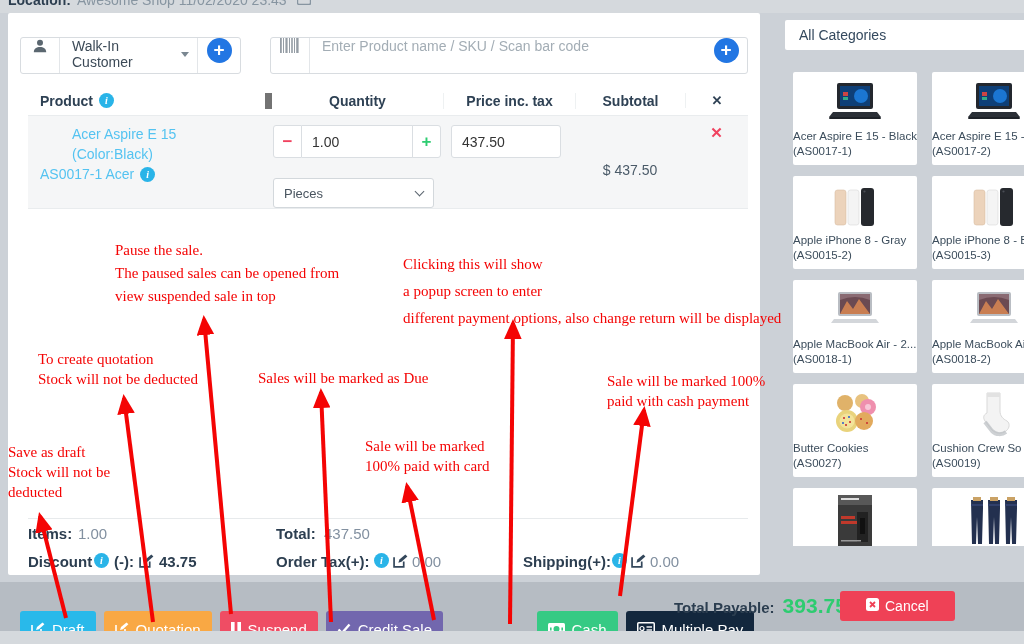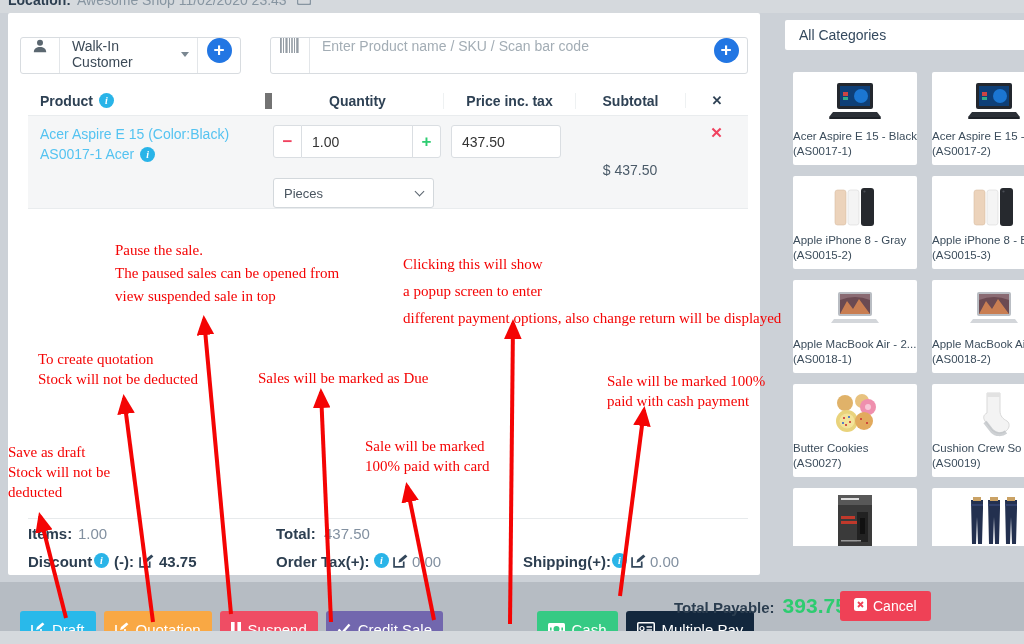--- a/index.html
+++ b/index.html
@@ -38,21 +38,21 @@
   .tc-price{ width:132px; border-left:1px solid #eef1f2; }
   .tc-sub  { width:110px; border-left:1px solid #eef1f2; }
   .tc-x    { width:63px;  border-left:1px solid #eef1f2; font-size:13px; }
   .trow { display:flex; min-height:93px; background:#f5f6f7; border-bottom:1px solid #e9ecee; }
   .rc { position:relative; }
   .rc-prod { width:237px; padding:8px 10px 0 12px; }
   .rc-qty  { width:178px; }
   .rc-price{ width:132px; }
   .rc-sub  { width:110px; display:flex; justify-content:center; align-items:flex-start; padding-top:46px; font-size:14px; color:#4a5a68; }
   .rc-x    { width:63px; display:flex; justify-content:center; align-items:flex-start; padding-top:8px; }
-  .prod-line1 { color:#54c3f1; font-size:14px; line-height:20px; cursor:pointer; }
+  .prod-line1 { color:#54c3f1; font-size:14px; line-height:20px; cursor:pointer;margin-left:32px; }
   .prod-line2 { color:#54c3f1; font-size:14px; line-height:20px; display:flex; align-items:center; gap:6px; cursor:pointer; }
   .qty-group { position:absolute; left:8px; top:9px; display:flex; height:33px; }
   .qty-btn { width:29px; height:33px; background:#fff; border:1px solid #dadee2; display:flex; align-items:center; justify-content:center; font-size:17px; font-weight:bold; cursor:pointer; }
   .qty-minus { color:#f0425f; border-radius:3px 0 0 3px; }
   .qty-plus  { color:#2ecc71; border-radius:0 3px 3px 0; margin-left:-1px; }
   .qty-input { width:111px; height:33px; border:1px solid #dadee2; border-left:none; font-size:14px; padding-left:10px; color:#333; outline:none; font-family:"Liberation Sans",sans-serif; }
   .unit-select { position:absolute; left:8px; top:62px; width:161px; height:30px; border:1px solid #d3d8dc; border-radius:3px; background:#fff; display:flex; align-items:center; padding:0 10px; font-size:13px; color:#4a5560; cursor:pointer; }
   .chev { width:7px; height:7px; border-right:1.6px solid #5a646e; border-bottom:1.6px solid #5a646e; transform:rotate(45deg); margin-left:auto; margin-top:-4px; }
   .price-input { position:absolute; left:8px; top:9px; width:110px; height:33px; border:1px solid #dadee2; border-radius:3px; font-size:14px; padding-left:10px; color:#333; outline:none; font-family:"Liberation Sans",sans-serif; }
   .row-x { color:#f0425f; font-size:15px; font-weight:bold; cursor:pointer; }
@@ -80,21 +80,21 @@
   .bottom-bar { position:absolute; left:0; top:582px; width:1024px; height:49px; background:#b6bcc3; z-index:5; }
   .btn-row { position:absolute; left:20px; top:6px; display:flex; gap:8px; align-items:center; }
   .abtn { height:36px; display:flex; align-items:center; gap:7px; padding:0 11px; border:none; border-radius:3px; color:#fff; font-size:15px; font-family:"Liberation Sans",sans-serif; cursor:pointer; white-space:nowrap; }
   .b-draft { background:#29b9ea; } .b-quotation { background:#f9a844; }
   .b-suspend { background:#ef4d64; } .b-credit-sale { background:#7267ae; }
   .b-card { background:#6d28d9;margin-top:46px; } .b-multiple-pay { background:#13273d; }
   .b-cash { background:#36ca84; }
   .payable-group { position:absolute; left:674px; top:12px; display:flex; align-items:baseline; gap:8px; white-space:nowrap; }
   .payable-label { font-size:15px; font-weight:bold; color:#2c3e50; }
   .payable-value { font-size:21px; font-weight:bold; color:#2dcc70; }
-  .cancel-btn { position:absolute; left:840px; top:9px; height:30px; background:#ef4156; border:none; border-radius:3px; color:#fff; font-size:14px; display:flex; align-items:center; gap:6px; padding:0 14px; font-family:"Liberation Sans",sans-serif; cursor:pointer; }
+  .cancel-btn { position:absolute; left:840px; top:9px; height:30px; background:#ef4156; border:none; border-radius:3px; color:#fff; font-size:14px; display:flex; align-items:center; gap:6px; padding:0 26px; font-family:"Liberation Sans",sans-serif; cursor:pointer; }
   .bottom-footer { position:absolute; left:0; top:631px; width:1024px; height:13px; background:#d5d9dd; z-index:5; }
 
   
   .overlay { position:absolute; left:0; top:0; width:1024px; height:644px; z-index:30; pointer-events:none; }
   .note { position:absolute; color:#f40404; font-family:"Liberation Serif", serif; font-size:15px; z-index:31; pointer-events:none; white-space:nowrap; }
   .note div { line-height:20px; }
   .note-pause div { line-height:23px; }
   .note-mpay div { line-height:27px; }
 </style>
 </head>

